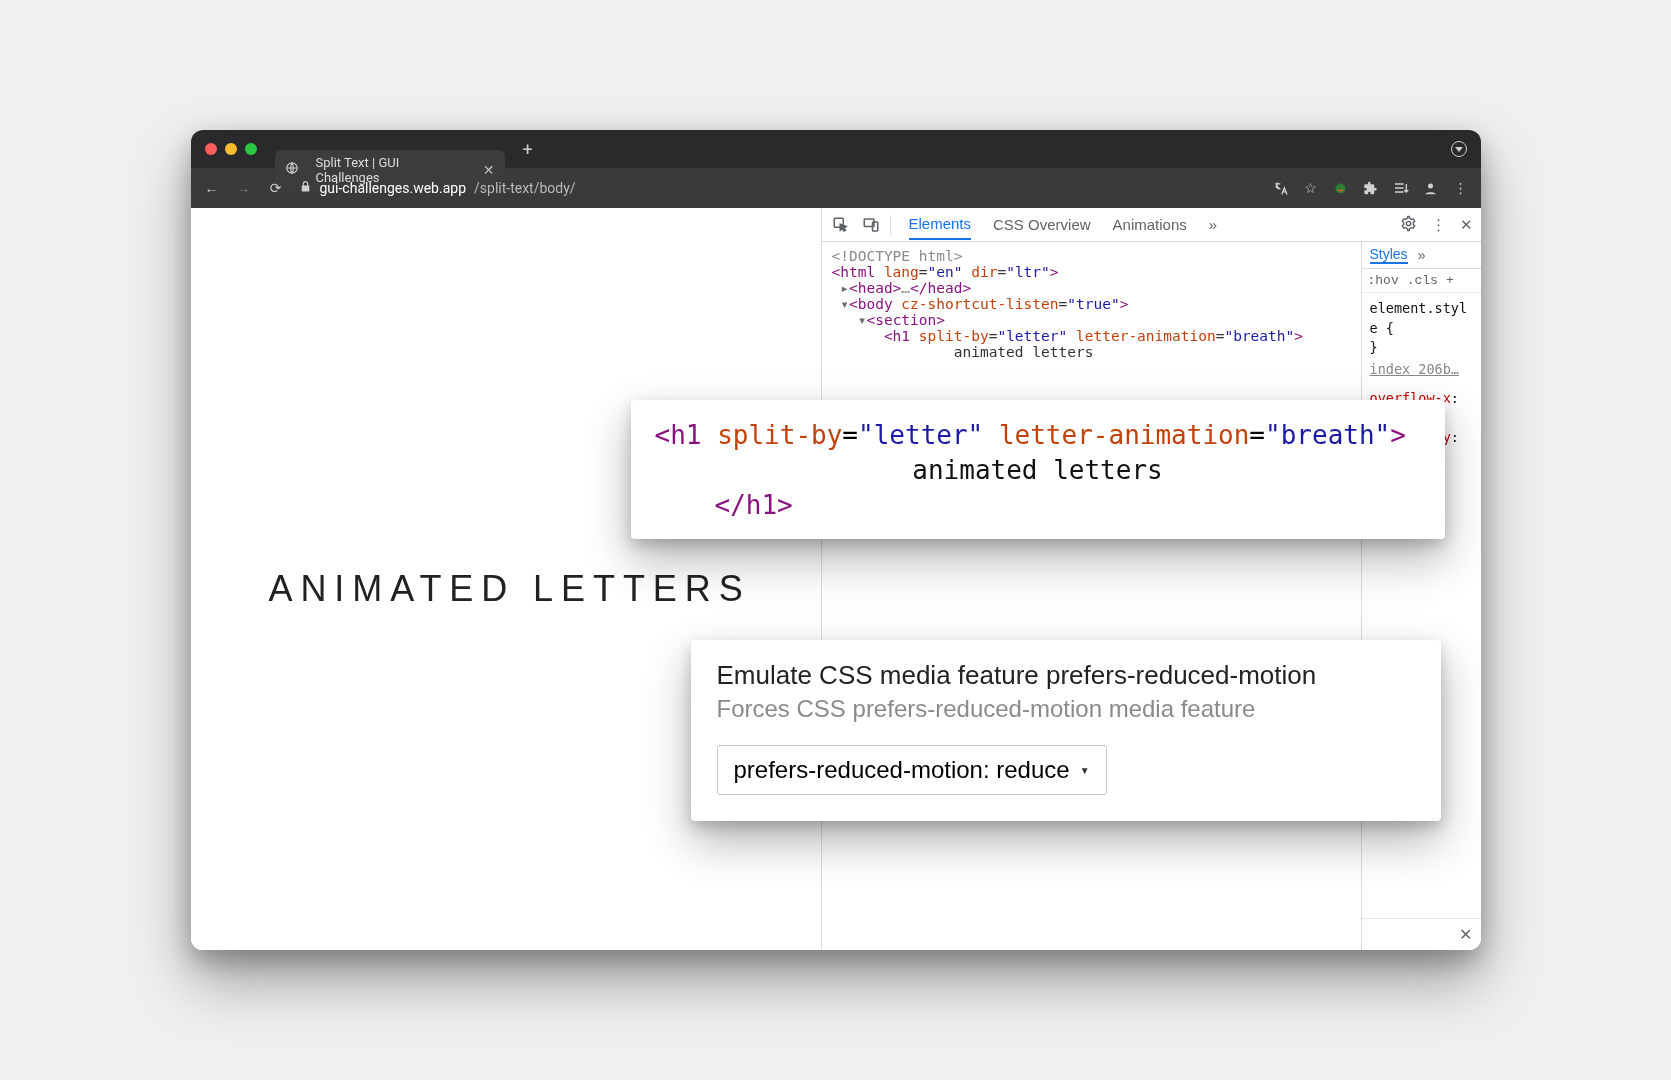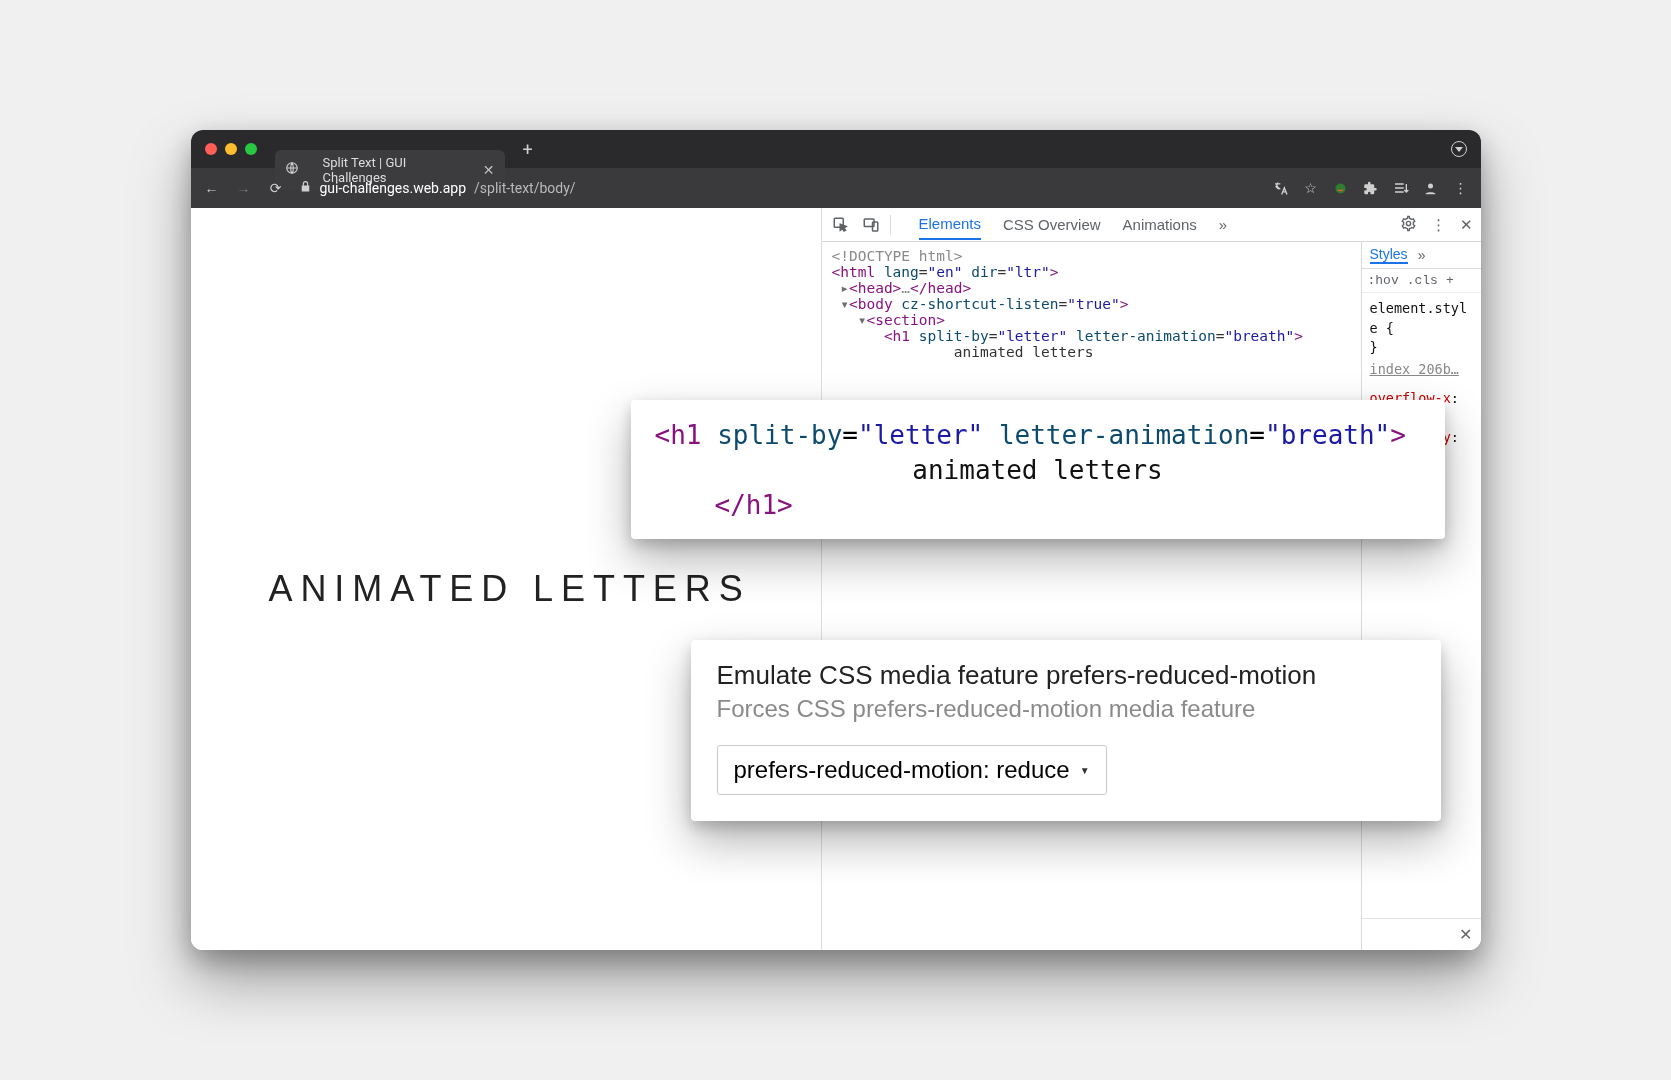--- a/index.html
+++ b/index.html
@@ -4,21 +4,21 @@
 <style>
   * { box-sizing: border-box; }
   html, body { margin:0; padding:0; height:100%; font-family: -apple-system, BlinkMacSystemFont, "Segoe UI", Roboto, sans-serif; background:#f0f0f0; }
   .stage { width:1671px; height:1080px; position:relative; display:flex; align-items:center; justify-content:center; }
   .window { position:relative; width:1290px; height:820px; border-radius:12px; overflow:hidden; box-shadow:0 30px 60px rgba(0,0,0,.35), 0 10px 25px rgba(0,0,0,.25); background:#fff; }
   
   .titlebar { height:38px; background:#2a2a2c; display:flex; align-items:center; padding:0 14px; gap:18px; }
   .tl-buttons { display:flex; gap:8px; }
   .tl-dot { width:12px; height:12px; border-radius:50%; }
   .red{background:#ff5f57}.yellow{background:#febc2e}.green{background:#28c840}
-  .tab { display:flex; align-items:center; gap:24px; background:#3c3c3e; border-radius:6px; padding:4px 10px; height:40px; color:#dcdcdc; font-size:13px; max-width:230px;margin-top:41px; }
+  .tab { display:flex; align-items:center; gap:17px; background:#3c3c3e; border-radius:6px; padding:4px 10px; height:40px; color:#dcdcdc; font-size:13px; max-width:230px;margin-top:41px; }
   .tab svg { flex:none; }
   .tab-close { color:#bdbdbd; font-size:14px; margin-left:6px; }
   .tab-plus { color:#cfcfcf; font-size:18px; }
   .menu-dot { position:absolute; right:14px; top:11px; width:16px; height:16px; border:1.5px solid #cfcfcf; border-radius:50%; display:flex; align-items:center; justify-content:center; }
   .menu-dot::after{content:"";width:0;height:0;border-left:4px solid transparent;border-right:4px solid transparent;border-top:5px solid #cfcfcf;}
   
   .omnibar { height:40px; background:#3a3a3c; display:flex; align-items:center; padding:0 12px; gap:14px; color:#cfcfcf; font-size:14px; }
   .nav-arrow { width:18px; text-align:center; }
   .addr { display:flex; align-items:center; gap:8px; flex:1; color:#cfcfcf; }
   .addr .host { color:#fff; }
@@ -26,37 +26,37 @@
   .right-icons { display:flex; align-items:center; gap:14px; color:#cfcfcf; }
   .ri { width:16px; height:16px; display:inline-flex; align-items:center; justify-content:center; }
   
   .content { position:relative; height:calc(100% - 78px); background:#fff; display:flex; }
   .page-left { flex:0 0 630px; position:relative; background:#fff; }
   .page-text { position:absolute; top:360px; left:78px; font-weight:200; letter-spacing:.22em; font-size:36px; color:#222; white-space:nowrap; font-family:"Helvetica Neue",-apple-system,sans-serif; }
   
   .devtools { flex:1; border-left:1px solid #ddd; display:flex; flex-direction:column; min-width:0; font-family:Menlo, Consolas, monospace; font-size:13px; }
   .dt-top { display:flex; align-items:center; height:34px; border-bottom:1px solid #d6d6d6; padding:0 8px; gap:8px; background:#fff; font-family:-apple-system, sans-serif; font-size:15px;}
   .dt-icon { width:22px; height:22px; display:inline-flex; align-items:center; justify-content:center; color:#5f6368; }
-  .dt-tabs { display:flex; align-items:center; gap:22px; margin-left:20px; }
+  .dt-tabs { display:flex; align-items:center; gap:22px; margin-left:10px; }
   .dt-tab { color:#5f6368; padding:6px 0; }
   .dt-tab.active { color:#1a73e8; border-bottom:2px solid #1a73e8; }
   .dt-more { color:#5f6368; }
   .dt-right-icons { margin-left:auto; display:flex; align-items:center; gap:14px; color:#5f6368; }
   .dt-body { display:flex; flex:1; min-height:0; }
   .dom-pane { flex:1; position:relative; font-family:Menlo, Consolas, monospace; font-size:14.5px; color:#333; padding:6px 0 0 10px; white-space:pre; overflow:hidden; }
   .sty-pane { flex:0 0 120px; border-left:1px solid #dadada; display:flex; flex-direction:column; font-family:-apple-system,sans-serif; font-size:14px; overflow:hidden; }
   .sty-tabs { display:flex; align-items:center; gap:10px; padding:4px 8px; border-bottom:1px solid #dadada; color:#5f6368; font-size:14px;}
   .sty-tabs .active{ color:#1a73e8; border-bottom:2px solid #1a73e8; }
   .sty-sub { display:flex; gap:8px; padding:4px 6px; color:#5f6368; font-family:Liberation Mono, monospace; font-size:13px; border-bottom:1px solid #eee;}
   .rules { padding:6px 8px; font-family:Menlo, monospace; font-size:13.5px; color:#111; line-height:1.45; word-break:break-all;}
   .rules .name { color:#c80000; }
   .selected-row { background:#d6e9ff; }
   
   .tg{color:#881280}
-  .attr{color:#0c4a6e}
+  .attr{color:#c2410c}
   .val{color:#1a1aa6}
   .ell{color:#888}
   .gray{color:#888}
   .comment{color:#8a8a8a}
   .arrow{color:#6e6e6e}
   
   .emu-small { position:absolute; left:640px; top:620px; width:640px; font-family:-apple-system,sans-serif; }
   .emu-small h4{ margin:0; font-weight:400; font-size:15px; color:#222;}
   .emu-small p { margin:2px 0 10px; color:#888; font-size:14px; }
   .select { display:inline-flex; align-items:center; gap:10px; border:1px solid #c9c9c9; border-radius:3px; padding:4px 10px; font-size:14.5px; background:#fff;}

